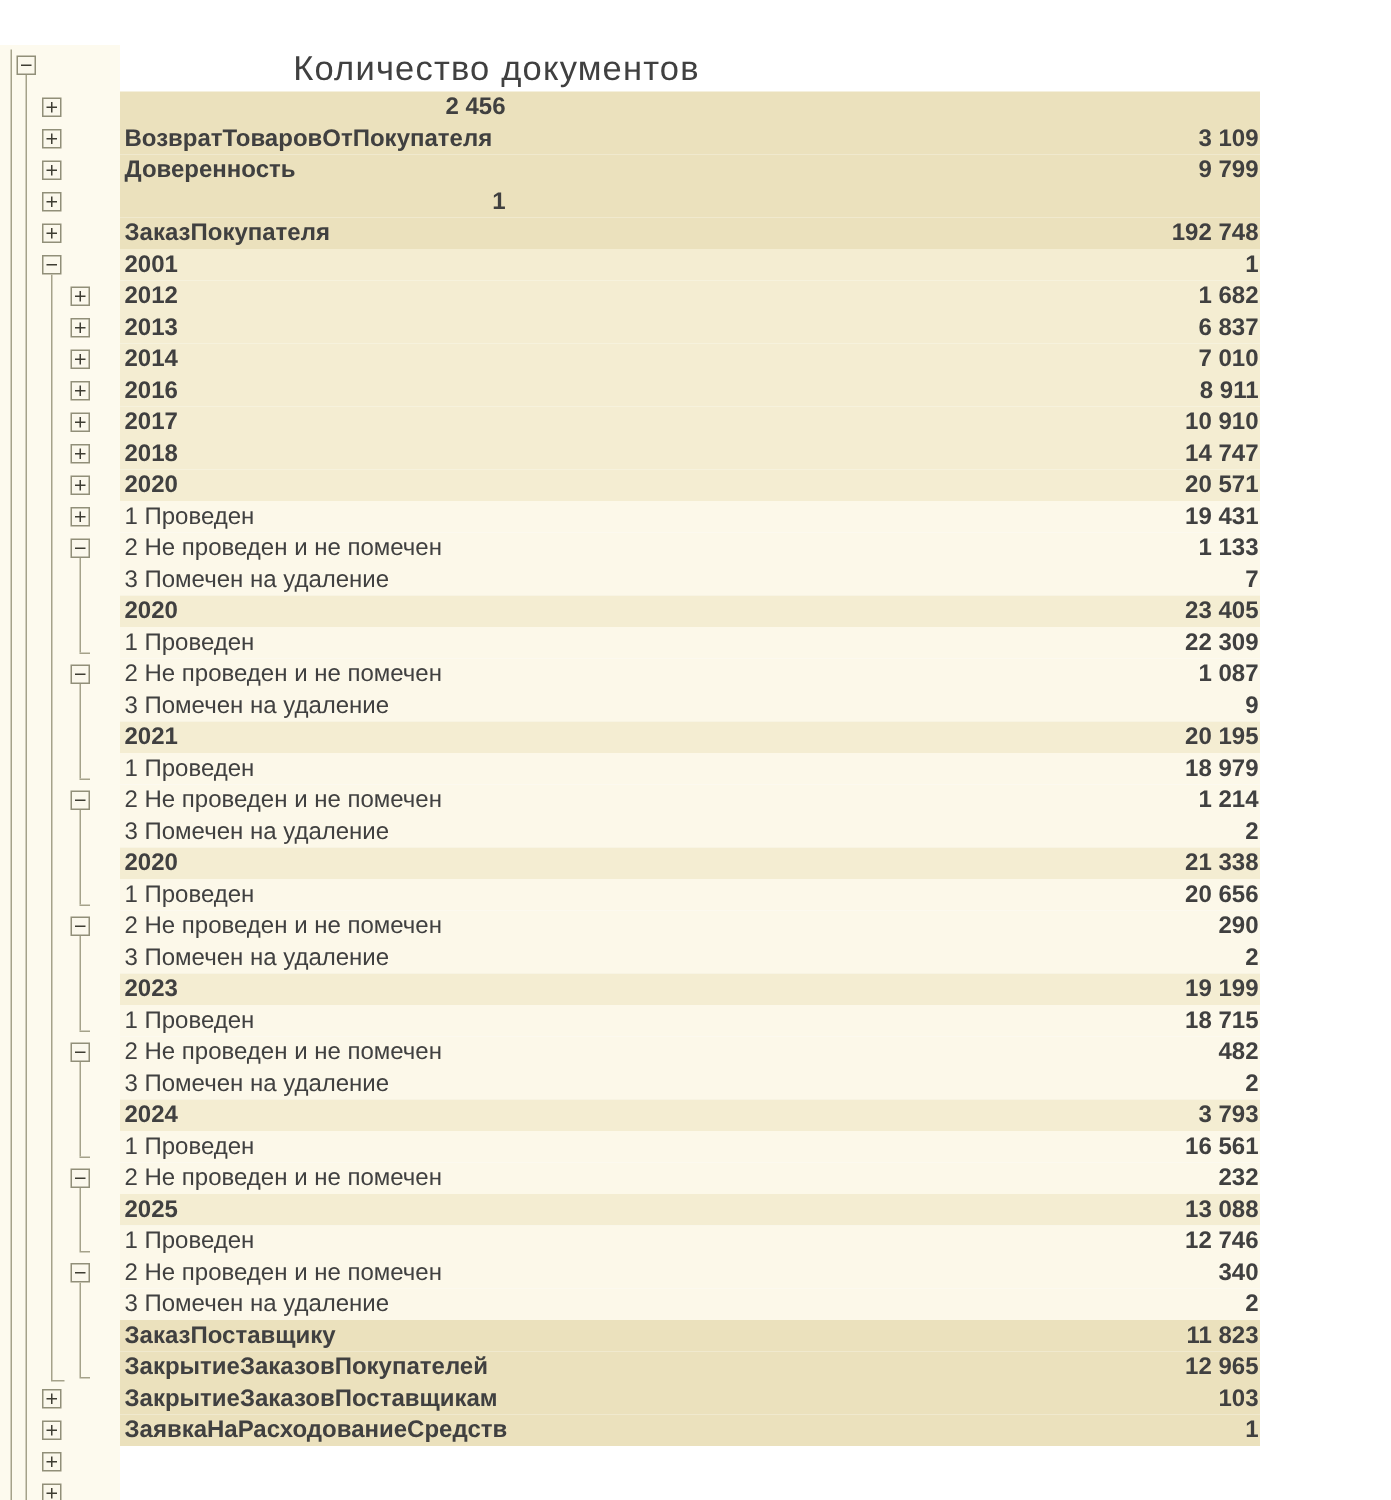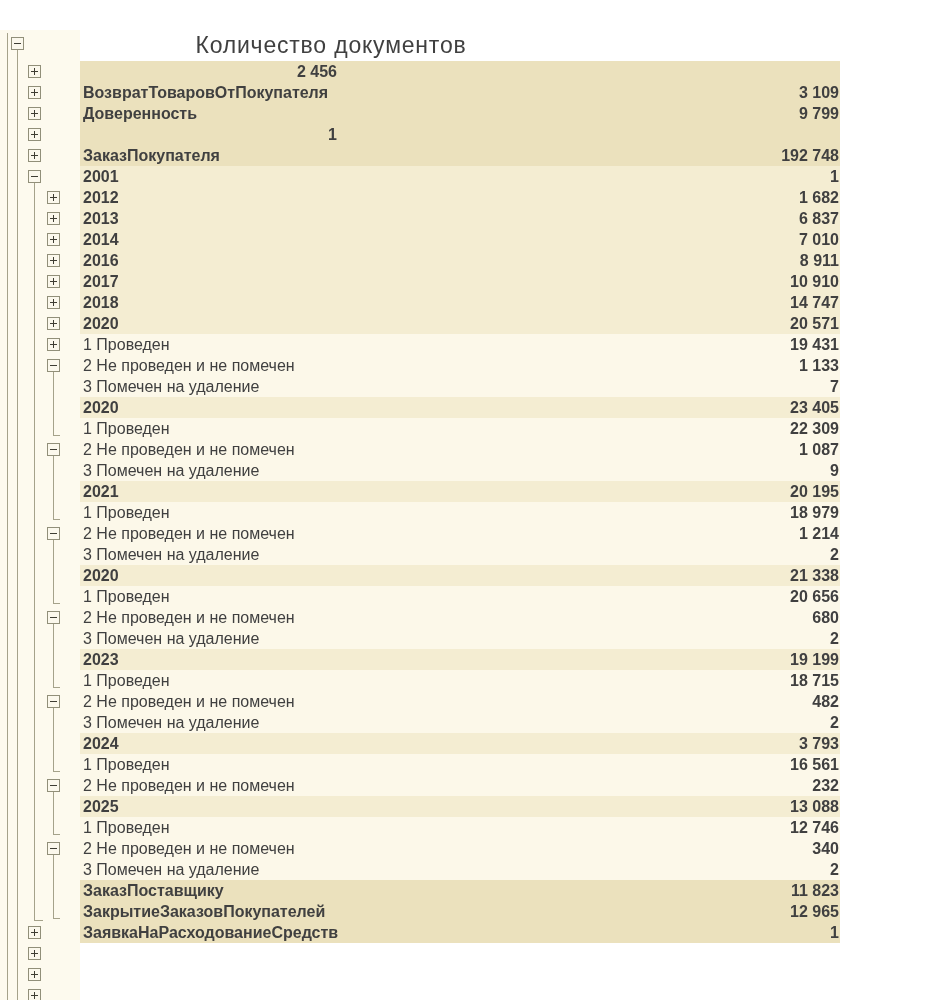--- a/index.html
+++ b/index.html
@@ -183,21 +183,21 @@
         <div class="row l2">
     <span class="cl">2020</span>
     <span class="cv">21 338</span>
   </div>
         <div class="row l3">
     <span class="cl">1 Проведен</span>
     <span class="cv">20 656</span>
   </div>
         <div class="row l3">
     <span class="cl">2 Не проведен и не помечен</span>
-    <span class="cv">680</span>
+    <span class="cv">290</span>
   </div>
         <div class="row l3">
     <span class="cl">3 Помечен на удаление</span>
     <span class="cv">2</span>
   </div>
         <div class="row l2">
     <span class="cl">2023</span>
     <span class="cv">19 199</span>
   </div>
         <div class="row l3">
@@ -240,20 +240,24 @@
     <span class="cl">3 Помечен на удаление</span>
     <span class="cv">2</span>
   </div>
         <div class="row l1">
     <span class="cl">ЗаказПоставщику</span>
     <span class="cv">11 823</span>
   </div>
         <div class="row l1">
     <span class="cl">ЗакрытиеЗаказовПокупателей</span>
     <span class="cv">12 965</span>
+  </div>
+        <div class="row l1">
+    <span class="cl">ЗакрытиеЗаказовПоставщикам</span>
+    <span class="cv">103</span>
   </div>
         <div class="row l1">
     <span class="cl">ЗаявкаНаРасходованиеСредств</span>
     <span class="cv">1</span>
   </div>
       </div>
   </div>
 </div>
 
 </body></html>

